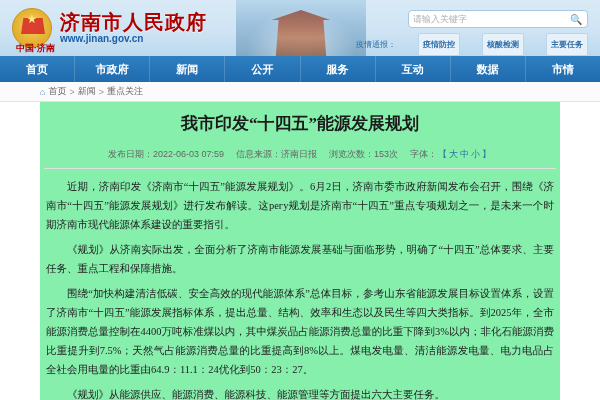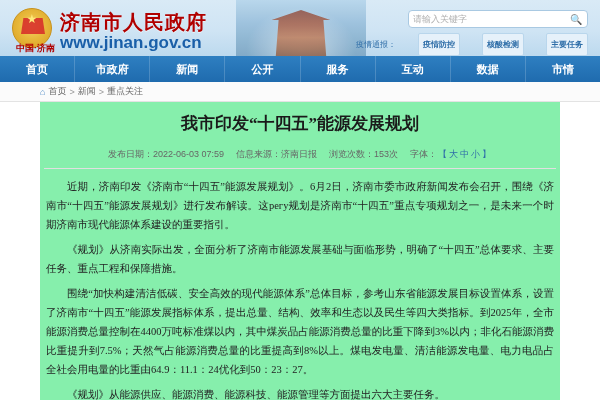--- a/index.html
+++ b/index.html
@@ -58,21 +58,21 @@
     position: absolute; left: 0; right: 0; top: 4px;
     text-align: center; color: #ffe97a; font-size: 12px; line-height: 12px;
   }
   .gov-title {
     position: absolute; left: 60px; top: 9px;
     font-size: 20px; font-weight: bold; color: #b00000;
     letter-spacing: 1px; text-shadow: 0 1px 0 rgba(255,255,255,.6);
   }
   .gov-url {
     position: absolute; left: 60px; top: 33px;
-    font-size: 17px; color: #1a5fa8; font-weight: bold;
+    font-size: 10px; color: #1a5fa8; font-weight: bold;
     font-family: "Liberation Sans", sans-serif;
   }
   .brand-cn {
     position: absolute; left: 8px; top: 42px;
     font-size: 9px; color: #b00000; font-weight: bold; margin-left: 8px;
   }
 
   
   .search-wrap {
     position: absolute; right: 12px; top: 10px;

